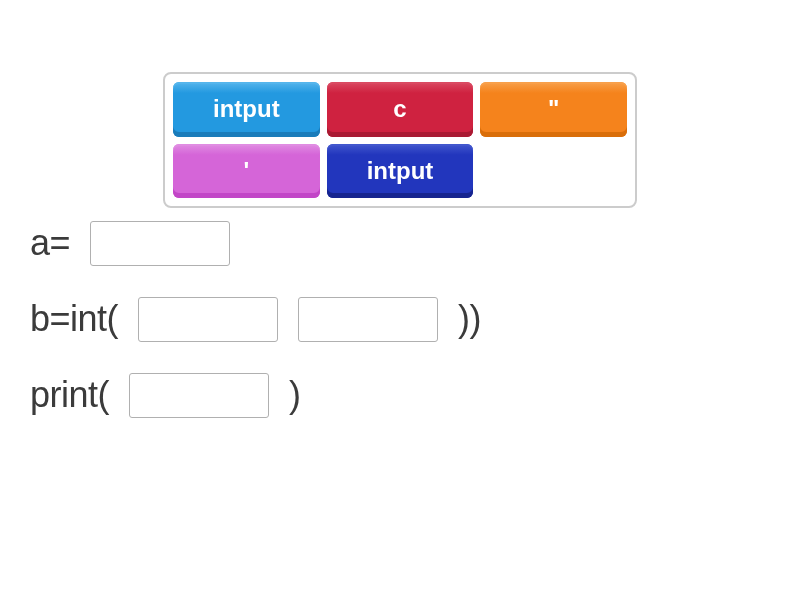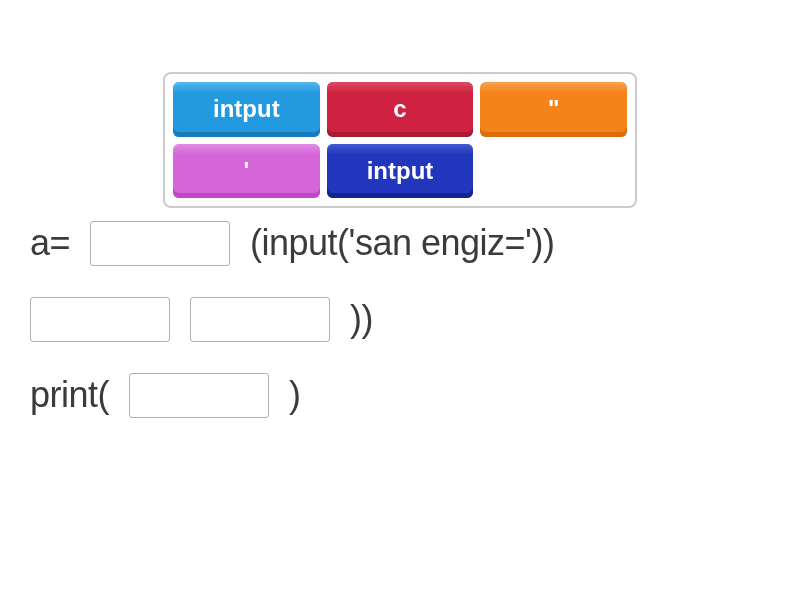--- a/index.html
+++ b/index.html
@@ -54,23 +54,23 @@
       <span>'</span>
     </div>
     <div class="tile" style="background: linear-gradient(rgb(66, 87, 205) 0%, rgb(34, 54, 189) 20%, rgb(34, 54, 189) 100%); box-shadow: rgb(22, 36, 143) 0px -5px 0px inset, rgb(66, 87, 205) 0px 2px 0px inset;">
       <span>intput</span>
     </div>
   </div>
 <div class="exercise">
     <div class="line">
       <span class="code-text">a=</span>
       <span class="blank"></span>
-      <span class="code-text">(input('san engiz='))</span>
     </div>
     <div class="line">
+      <span class="code-text">b=int(</span>
       <span class="blank"></span>
       <span class="blank"></span>
       <span class="code-text">))</span>
     </div>
     <div class="line">
       <span class="code-text">print(</span>
       <span class="blank"></span>
       <span class="code-text">)</span>
     </div>
   </div>

